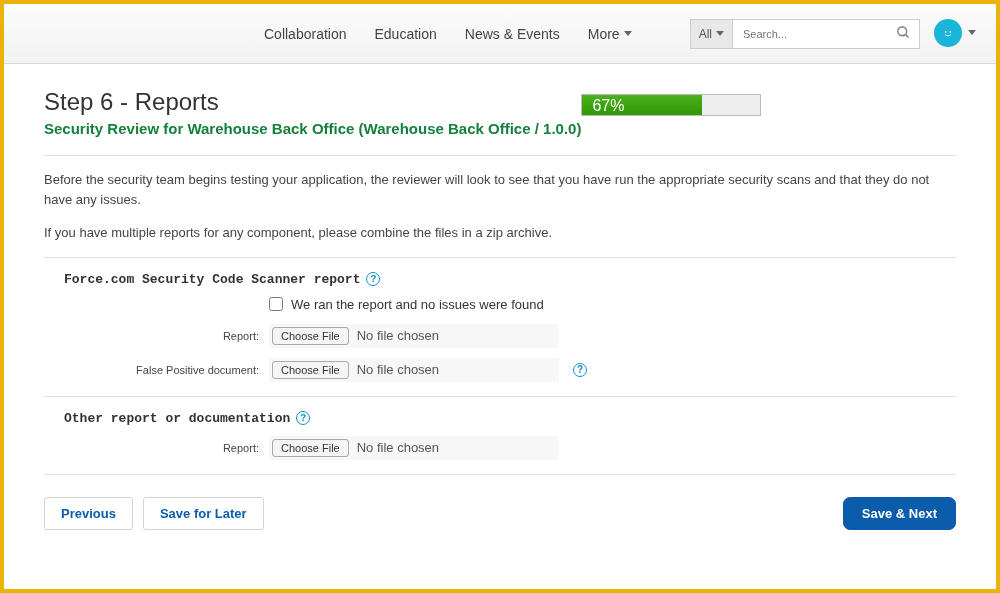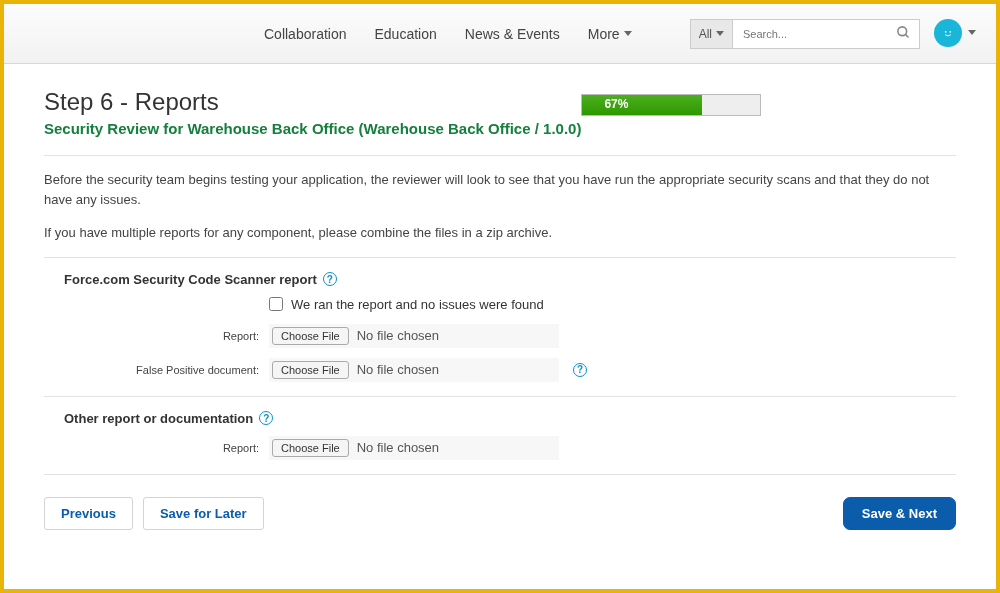--- a/index.html
+++ b/index.html
@@ -111,36 +111,37 @@
       position: relative;
     }
     .progress-fill {
       height: 100%;
       background: linear-gradient(to bottom, #4caf1f, #2d9800);
       width: 67%;
       position: relative;
     }
     .progress-label {
       position: absolute;
-      left: 22px;
+      left: 10px;
       top: 2px;
       color: #fff;
-      font-size: 12px;
-      font-weight: bold;
+      font-size: 16px;
+      font-weight: normal;
     }
     .divider { border-top: 1px solid #e2e2e2; margin: 14px 0; }
     .intro-text { color: #444; font-size: 13px; line-height: 1.5; margin: 14px 0 10px 0; }
     .section-title {
       font-weight: 600;
       color: #333;
       font-size: 13px;
       display: flex;
       align-items: center;
       gap: 6px;
       margin: 14px 0 10px 20px;
+      font-family: Liberation Mono, monospace;
     }
     .help-icon {
       width: 14px; height: 14px;
       border: 1.5px solid #0d90c9;
       border-radius: 50%;
       color: #0d90c9;
       font-size: 10px;
       font-weight: bold;
       display: inline-flex;
       align-items: center;

